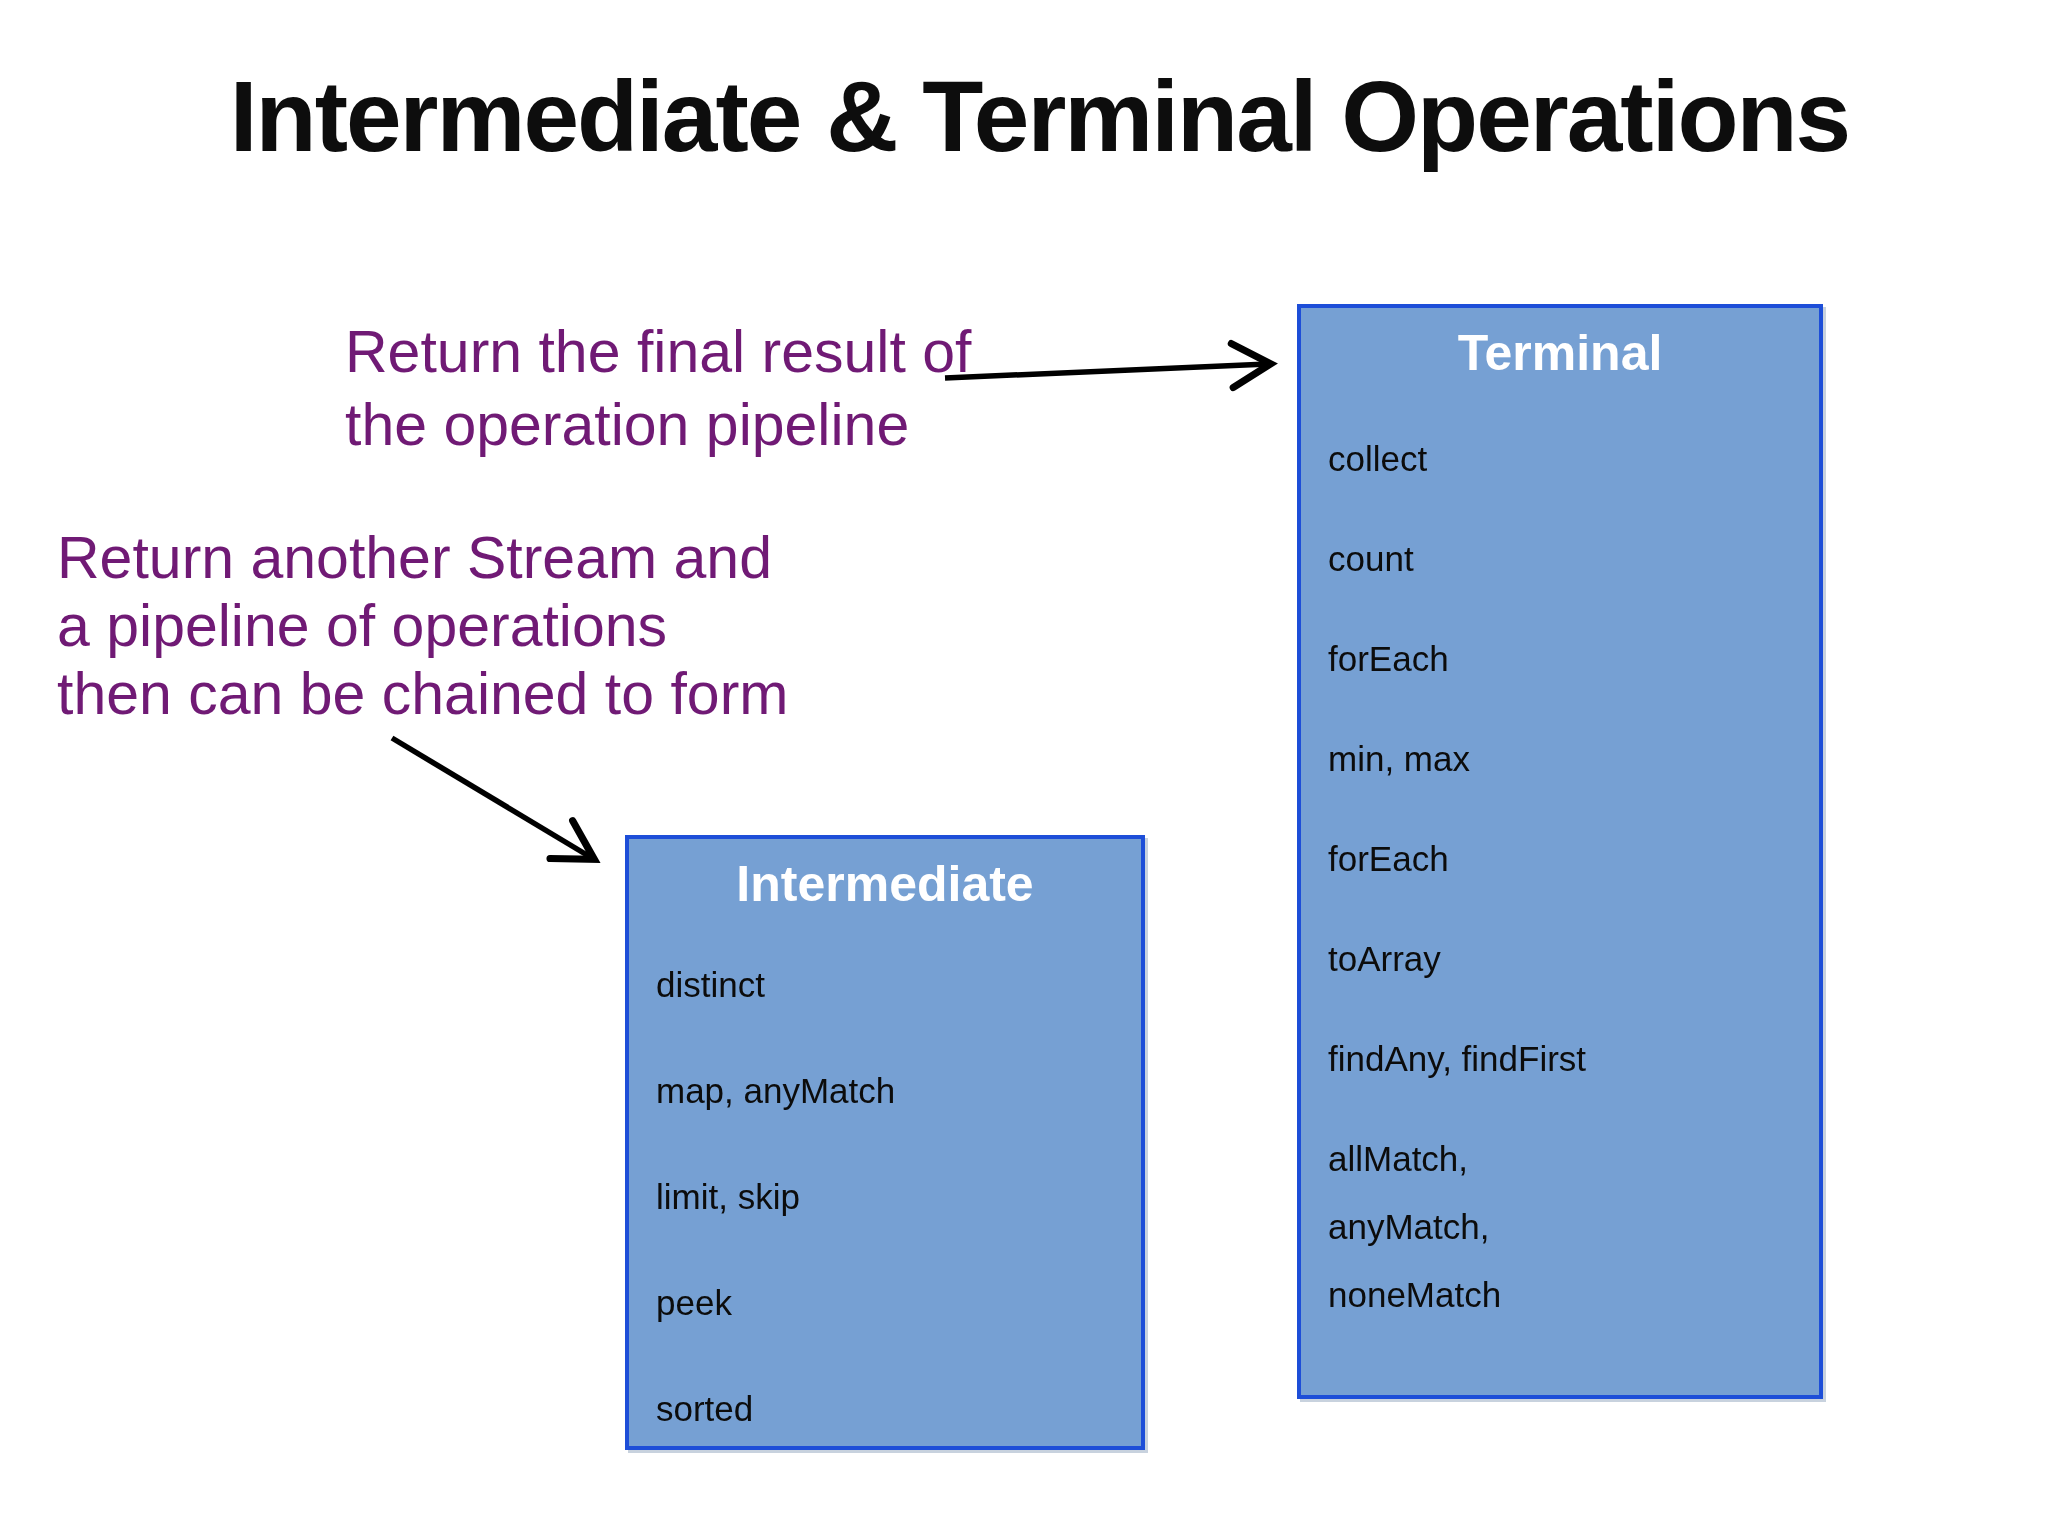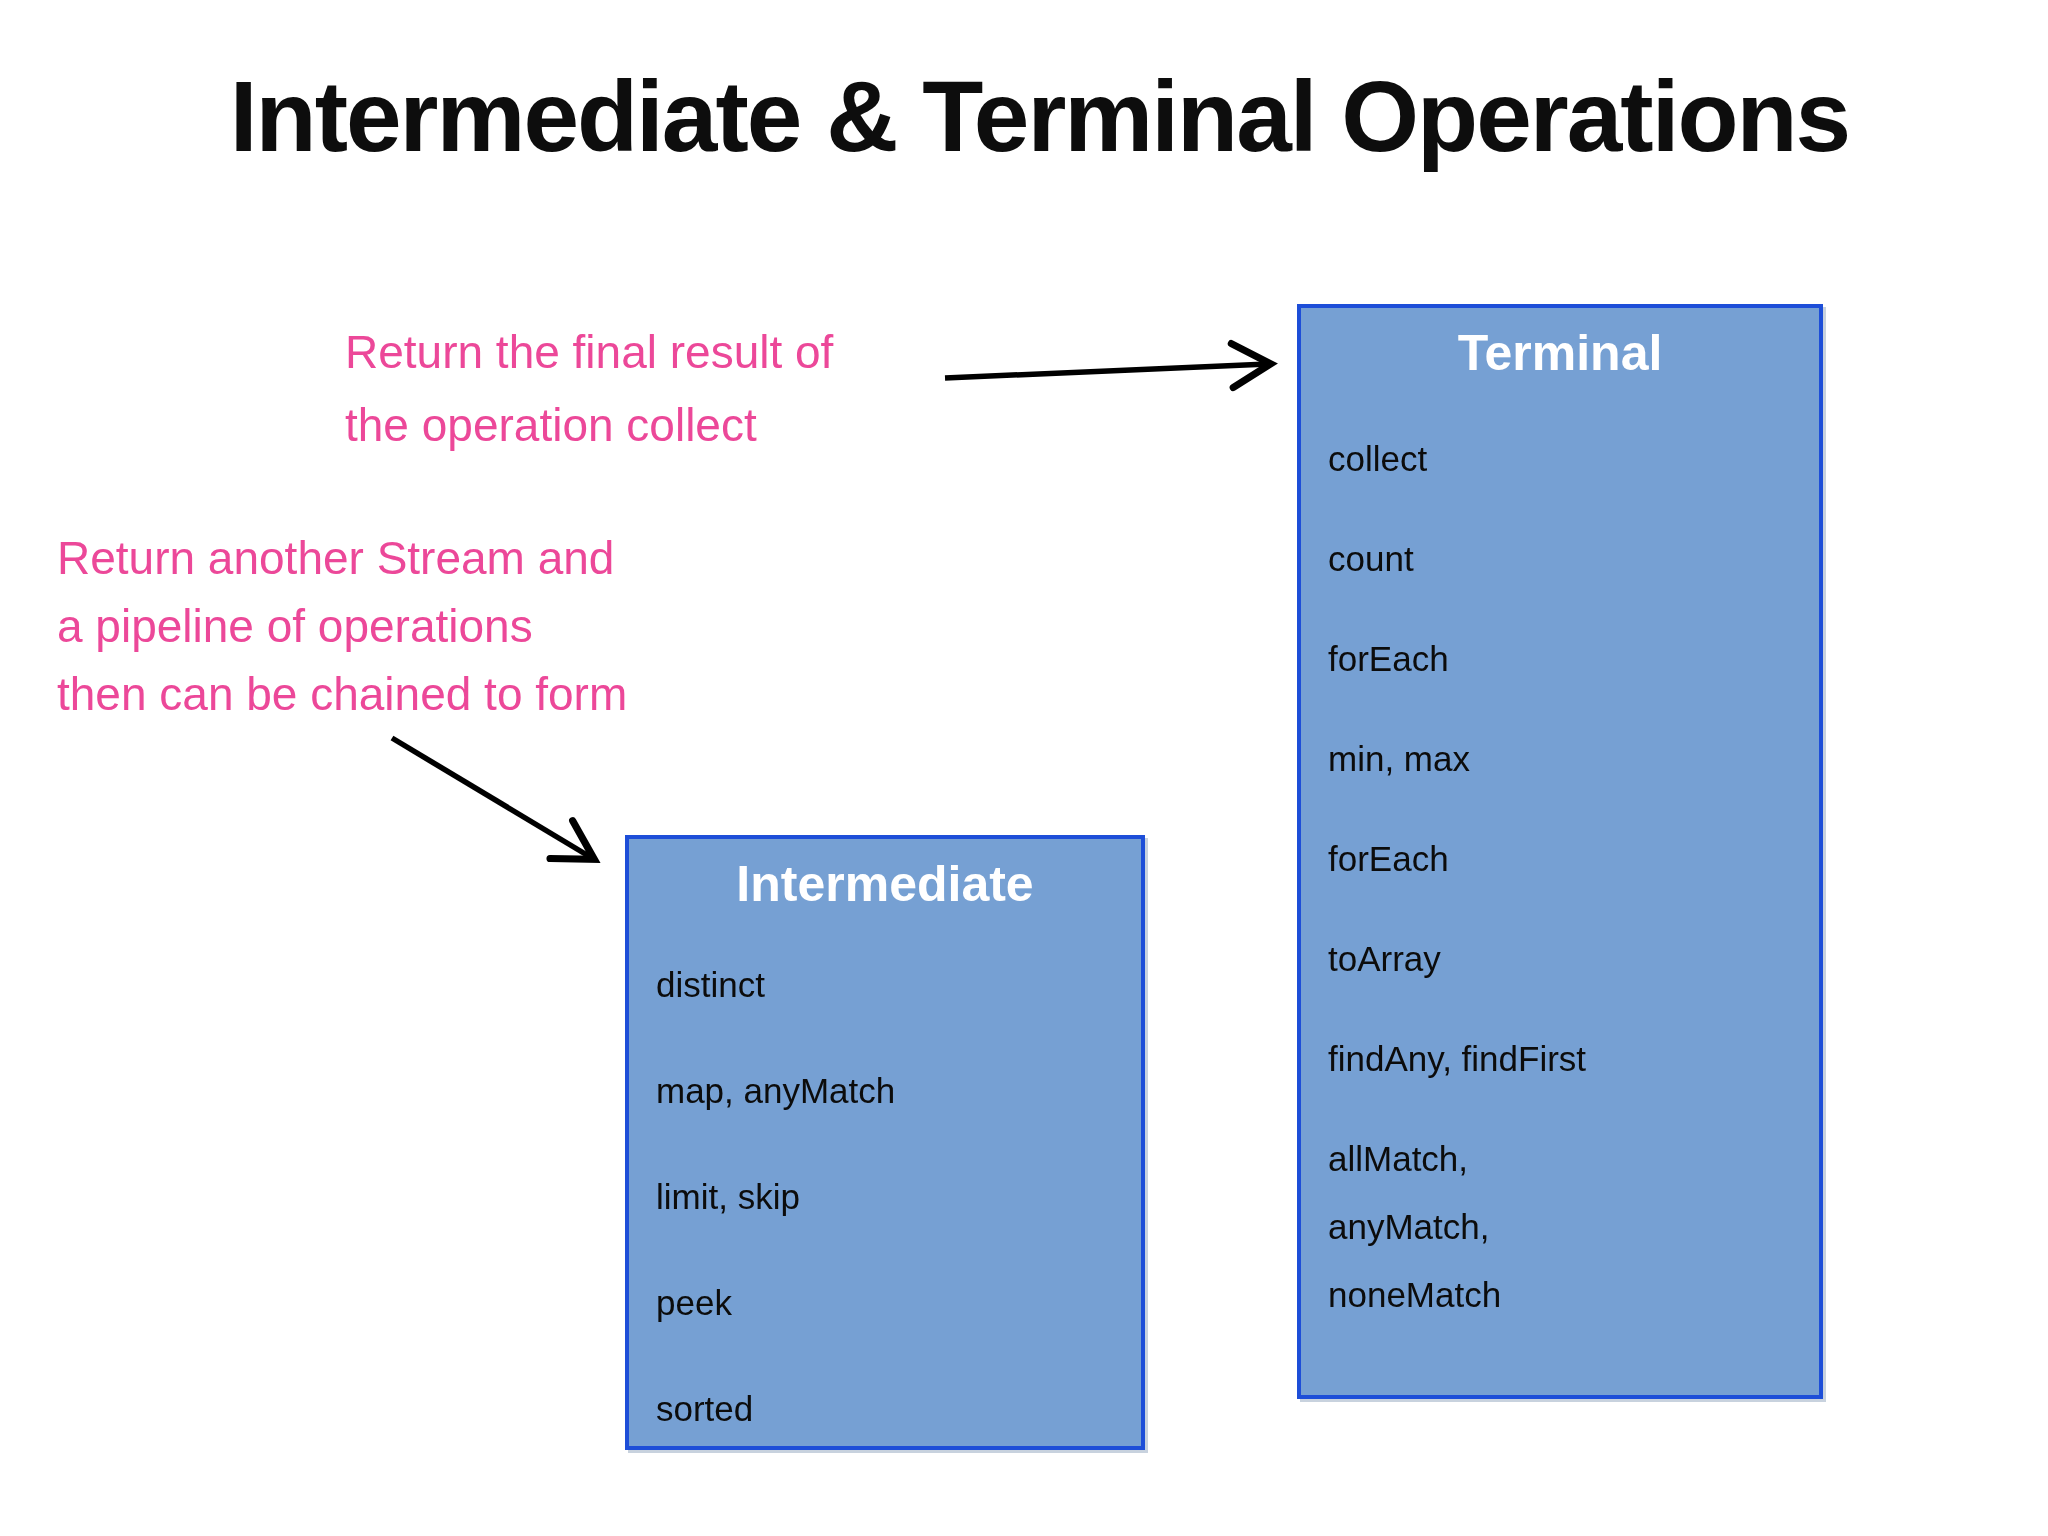--- a/index.html
+++ b/index.html
@@ -20,22 +20,22 @@
     text-align: center;
     font-size: 100px;
     font-weight: 700;
     letter-spacing: -2px;
     line-height: 120px;
     color: #0d0d0d;
     white-space: nowrap;
   }
   .note {
     position: absolute;
-    font-size: 46px;
-    color: #ec4899;
+    font-size: 59px;
+    color: #701a75;
   }
   .note-terminal {
     left: 345px;
     top: 316px;
     line-height: 73px;
   }
   .note-intermediate {
     left: 57px;
     top: 524px;
     line-height: 68px;
@@ -94,21 +94,21 @@
 </style>
 </head>
 <body>
 
 <div class="stage">
 
   <div class="slide-title">Intermediate &amp; Terminal Operations</div>
 
   <div class="note note-terminal">
     <div class="line">Return the final result of</div>
-    <div class="line">the operation collect</div>
+    <div class="line">the operation pipeline</div>
   </div>
 
   <div class="note note-intermediate">
     <div class="line">Return another Stream and</div>
     <div class="line">a pipeline of operations</div>
     <div class="line">then can be chained to form</div>
   </div>
 
   <svg class="arrow-layer" width="2048" height="1536" viewBox="0 0 2048 1536">
     <defs>

